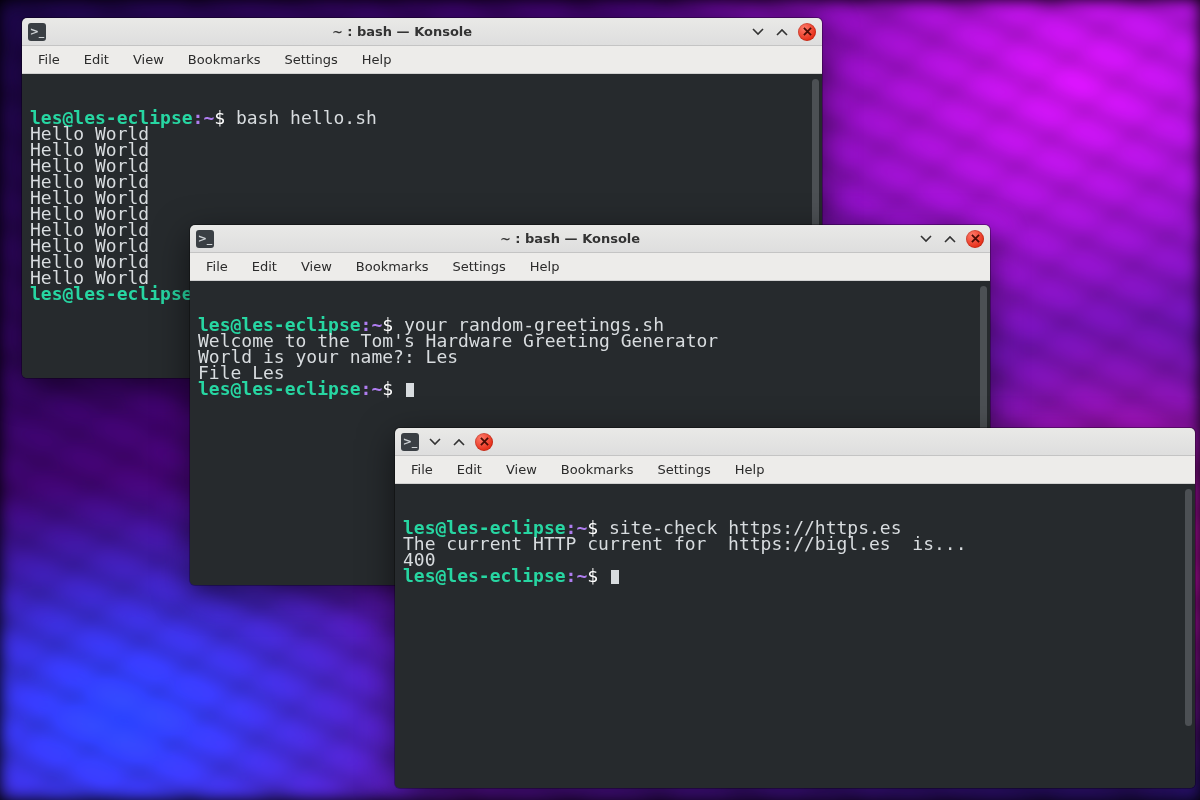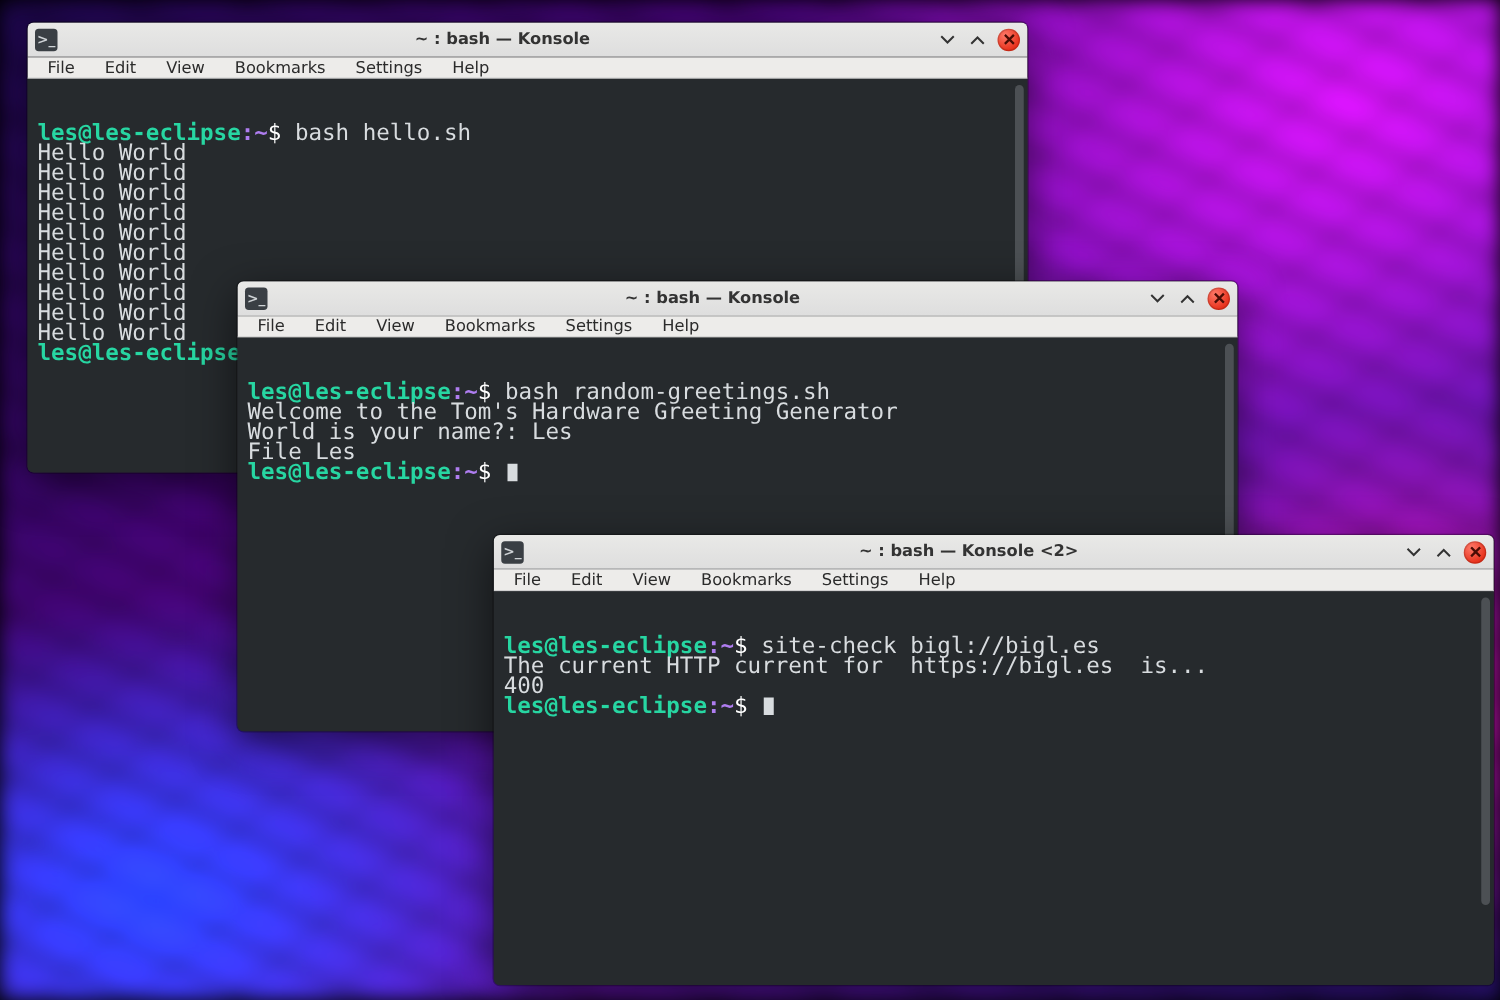--- a/index.html
+++ b/index.html
@@ -75,21 +75,21 @@
   .titlebar .ctrl svg { width: 12px; height: 12px; }
   .titlebar .close {
     width: 18px; height: 18px; border-radius: 50%;
     background: radial-gradient(circle at 35% 30%, #ff7a6a, #e7301a 70%);
     box-shadow: inset 0 0 0 1px rgba(0,0,0,0.15);
     display:flex; align-items:center; justify-content:center;
   }
   .titlebar .close svg { width:9px; height:9px; stroke:#4a0c04; stroke-width:2; }
 
   .menubar {
-    height: 17px;
+    height: 28px;
     background: #edecea;
     border-bottom: 1px solid #d0d0d0;
     display: flex;
     align-items: center;
     padding: 0 4px;
     font-size: 13px;
     color: #2b2b2b;
   }
   .menubar .menu-item {
     padding: 4px 12px;
@@ -198,32 +198,31 @@
   <div class="menubar">
     <div class="menu-item">File</div>
     <div class="menu-item">Edit</div>
     <div class="menu-item">View</div>
     <div class="menu-item">Bookmarks</div>
     <div class="menu-item">Settings</div>
     <div class="menu-item">Help</div>
   </div>
   <div class="term">
     <div class="scrollbar"></div>
-<span><span class="prompt-user">les@les-eclipse</span><span class="prompt-path">:</span><span class="prompt-path">~</span><span class="prompt-sym">$</span> <span>bash random-greetings.sh</span></span>
+<span><span class="prompt-user">les@les-eclipse</span><span class="prompt-path">:</span><span class="prompt-path">~</span><span class="prompt-sym">$</span> <span>your random-greetings.sh</span></span>
 <span>Welcome to the Tom's Hardware Greeting Generator</span>
 <span>World is your name?: Les</span>
 <span>File Les</span>
 <span><span class="prompt-user">les@les-eclipse</span><span class="prompt-path">:</span><span class="prompt-path">~</span><span class="prompt-sym">$</span> <span class="cursor"></span></span>
   </div>
 </div>
 
 <div class="window" style="left:395px;top:428px;width:800px;height:360px">
   <div class="titlebar">
     <div class="app-icon">&gt;_</div>
-    <div class="title-text">~ : bash — Konsole &lt;2&gt;</div>
     <div class="controls">
       <div class="ctrl">
           <svg viewBox="0 0 12 12">
             <path d="M1 3 L6 8 L11 3" fill="none" stroke="#333" stroke-width="1.6"></path>
           </svg>
         </div>
       <div class="ctrl">
           <svg viewBox="0 0 12 12">
             <path d="M1 9 L6 4 L11 9" fill="none" stroke="#333" stroke-width="1.6"></path>
           </svg>
@@ -238,18 +237,18 @@
   <div class="menubar">
     <div class="menu-item">File</div>
     <div class="menu-item">Edit</div>
     <div class="menu-item">View</div>
     <div class="menu-item">Bookmarks</div>
     <div class="menu-item">Settings</div>
     <div class="menu-item">Help</div>
   </div>
   <div class="term">
     <div class="scrollbar"></div>
-<span><span class="prompt-user">les@les-eclipse</span><span class="prompt-path">:</span><span class="prompt-path">~</span><span class="prompt-sym">$</span> <span>site-check bigl://bigl.es</span></span>
+<span><span class="prompt-user">les@les-eclipse</span><span class="prompt-path">:</span><span class="prompt-path">~</span><span class="prompt-sym">$</span> <span>site-check https://https.es</span></span>
 <span>The current HTTP current for  https://bigl.es  is...</span>
 <span>400</span>
 <span><span class="prompt-user">les@les-eclipse</span><span class="prompt-path">:</span><span class="prompt-path">~</span><span class="prompt-sym">$</span> <span class="cursor"></span></span>
   </div>
 </div>
 
 </body></html>

